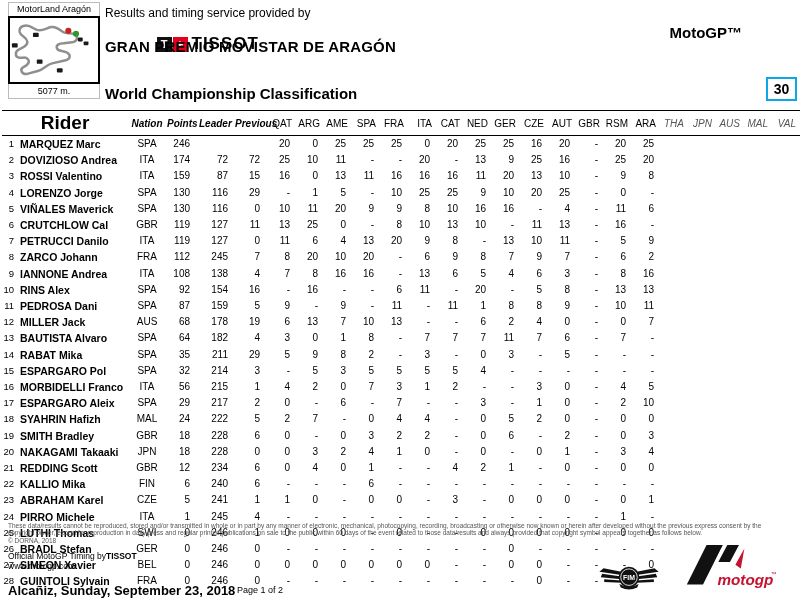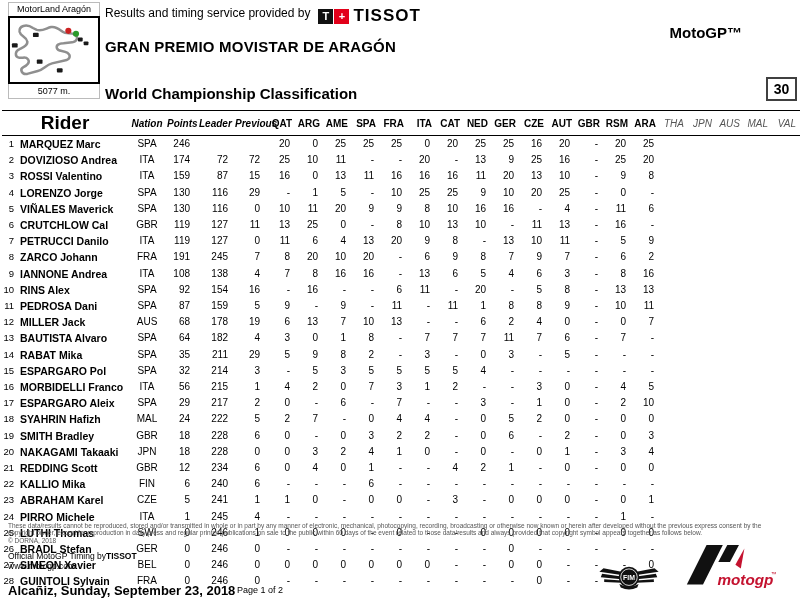--- a/index.html
+++ b/index.html
@@ -8,40 +8,40 @@
     background:#fff;color:#000;
     font-family:"Liberation Sans", sans-serif;
   }
   
   .track-panel{position:absolute;left:8px;top:2px;width:92px;}
   .track-title{font-size:9px;text-align:center;padding:1px 0 2px 0;border:1px solid #bbb;border-bottom:none;white-space:nowrap;}
   .track-map{border:2px solid #000;background:#fff;height:64px;}
   .track-map svg{display:block;width:100%;height:100%;}
   .track-length{font-size:9px;text-align:center;padding:2px 0;border:1px solid #bbb;border-top:none;}
   
-  .service-line{position:absolute;left:105px;top:6px;font-size:12px;display:flex;align-items:flex-start;gap:8px;white-space:nowrap;}
+  .service-line{position:absolute;left:105px;top:6px;font-size:12px;display:flex;align-items:center;gap:14px;white-space:nowrap;flex-direction:column;}
   .tissot-logo{display:inline-flex;align-items:center;gap:1px;}
   .tissot-sq{width:15px;height:15px;display:inline-flex;align-items:center;justify-content:center;color:#fff;font-weight:bold;font-size:11px;line-height:1;}
   .tissot-sq.black{background:#111;}
   .tissot-sq.red{background:#e2001a;}
   .tissot-word{font-weight:bold;font-size:17px;letter-spacing:1px;margin-left:3px;}
   .event-title{position:absolute;left:105px;top:38px;font-size:15px;font-weight:bold;letter-spacing:.2px;}
   .category-title{position:absolute;top:24px;right:68px;font-size:15px;font-weight:bold;}
   .classification-title{position:absolute;left:105px;top:85px;font-size:15px;font-weight:bold;}
-  .number-box{position:absolute;left:766px;top:77px;width:27px;height:20px;border:2px solid #404040;
+  .number-box{position:absolute;left:766px;top:77px;width:27px;height:20px;border:2px solid #0ea5e9;
     display:flex;align-items:center;justify-content:center;font-size:14px;font-weight:bold;}
   
   table.classification{position:absolute;left:2px;top:110px;width:798px;border-collapse:collapse;table-layout:fixed;}
   thead th{border-top:1px solid #000;border-bottom:1px solid #000;height:19px;vertical-align:middle;
     font-size:10px;white-space:nowrap;overflow:visible;}
   .h-rider{font-size:19px;font-weight:bold;text-align:center;}
   .h-ital{font-style:italic;font-weight:bold;}
   .h-nation{text-align:center;}
   .h-num{text-align:right;padding-right:5px;margin-top:18px;}
-  th.race{text-align:right;padding-right:4px;font-weight:bold;}
+  th.race{text-align:right;padding-right:4px;font-weight:normal;}
   th.race.future{color:#555;font-weight:normal;font-style:italic;}
   tbody td{font-size:10px;height:14.2px;line-height:14.2px;white-space:nowrap;overflow:hidden;vertical-align:middle;}
   td.c-pos{text-align:right;padding-right:2px;font-size:9.5px;}
   td.c-name{font-weight:bold;padding-left:4px;font-size:10.5px;}
   td.c-nation{text-align:center;}
   td.c-points{text-align:right;padding-right:8px;}
   td.c-leader{text-align:right;padding-right:6px;}
   td.c-prev{text-align:right;padding-right:8px;}
   td.race{text-align:right;padding-right:6px;}
   
@@ -338,21 +338,21 @@
         <td class="race"></td>
         <td class="race"></td>
         <td class="race"></td>
         <td class="race"></td>
         <td class="race"></td>
       </tr>
       <tr>
         <td class="c-pos">8</td>
         <td class="c-name">ZARCO Johann</td>
         <td class="c-nation">FRA</td>
-        <td class="c-points">191</td>
+        <td class="c-points">112</td>
         <td class="c-leader">245</td>
         <td class="c-prev">7</td>
         <td class="race">8</td>
         <td class="race">20</td>
         <td class="race">10</td>
         <td class="race">20</td>
         <td class="race">-</td>
         <td class="race">6</td>
         <td class="race">9</td>
         <td class="race">8</td>

